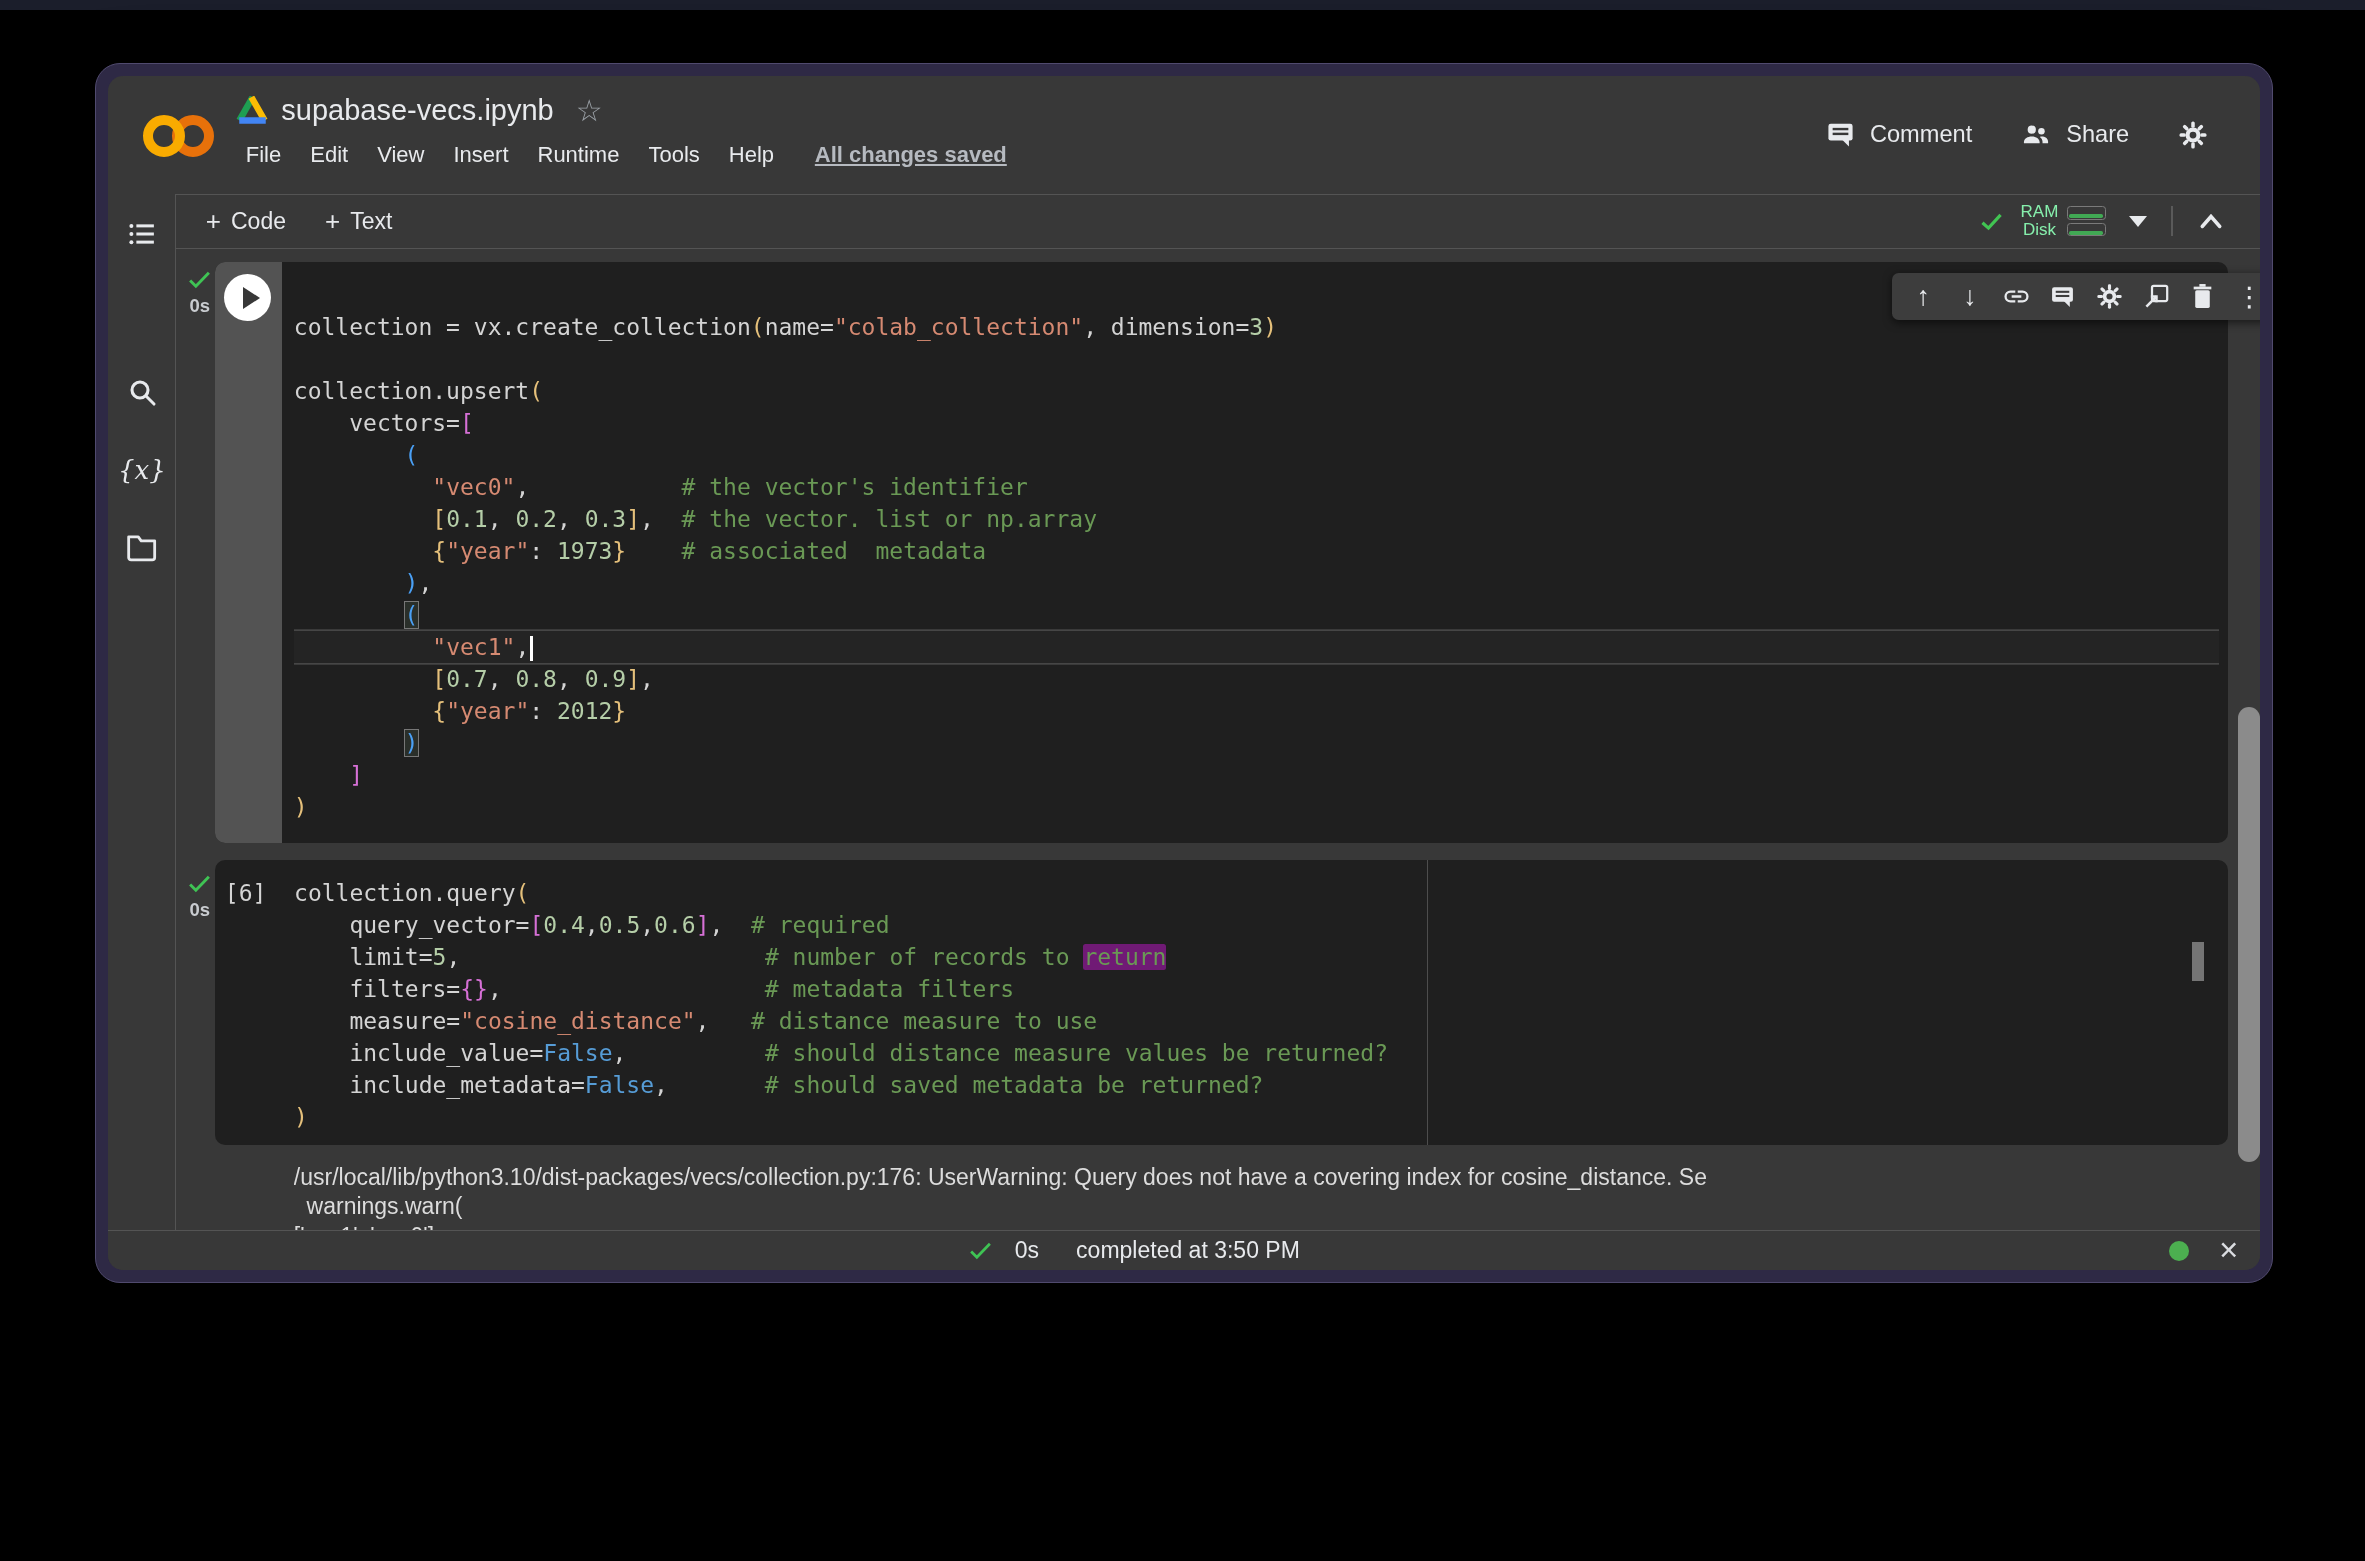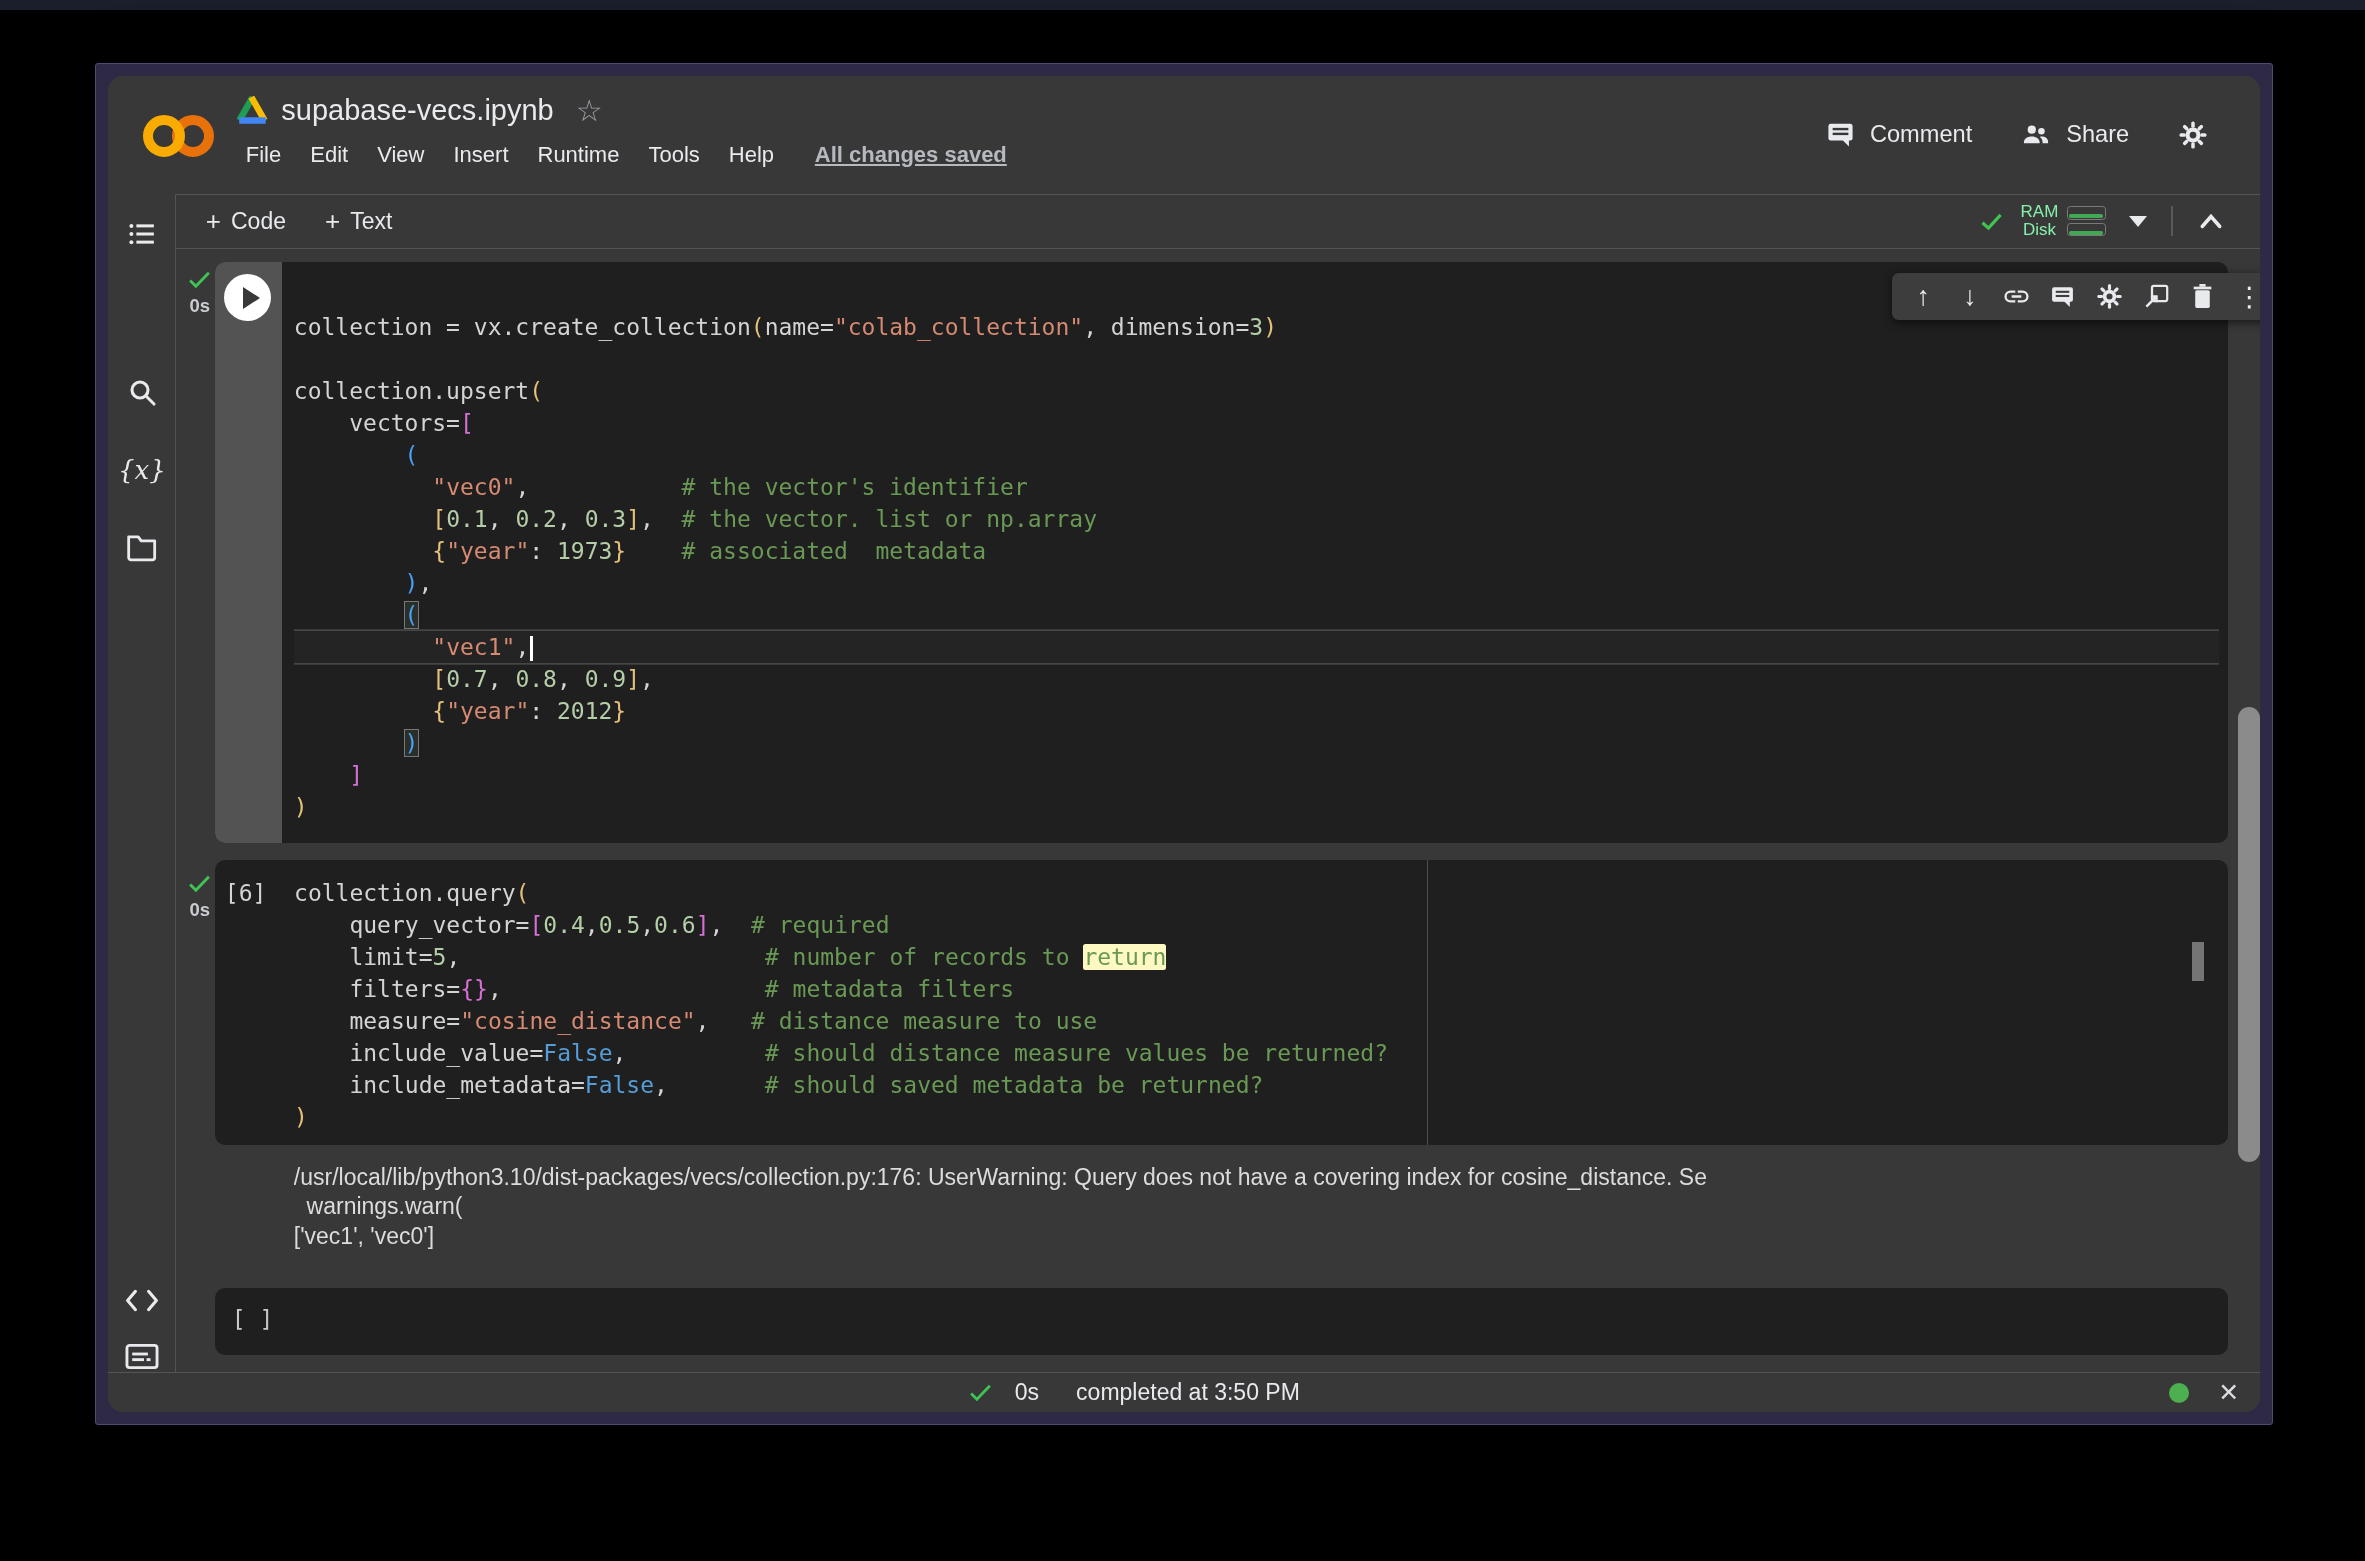--- a/index.html
+++ b/index.html
@@ -1,22 +1,22 @@
 <!DOCTYPE html>
 <html style="font-size:13.5px"><head>
 <meta charset="utf-8">
 <style>
   * { margin:0; padding:0; box-sizing:border-box; }
   html,body { width:2366px; height:1561px; background:#000; overflow:hidden;
               font-family:"Liberation Sans", sans-serif; }
   .top-strip { position:absolute; left:0; top:0; width:2366px; height:10px; background:#1b1e2b; }
 
   
-  .win { position:absolute; left:95px; top:63px; width:2178px; height:1362px;
-         background:#2e2945; border:1.7px solid #504a6e; border-radius:3px;
+  .win { position:absolute; left:95px; top:63px; width:2178px; height:1220px;
+         background:#2e2945; border:1.7px solid #504a6e; border-radius:25px;
          box-shadow:0 21px 67px rgba(0,0,0,.85); }
   .app { position:absolute; left:11.8px; top:11.8px; right:11.8px; bottom:11.8px;
          background:#383838; border-radius:15px; overflow:hidden; }
 
   
   .header { position:absolute; left:0; top:0; right:0; height:118px; }
   .logo { position:absolute; left:35px; top:37px; width:81px; height:49px; }
   .ring { position:absolute; top:2.5px; width:42px; height:42px; border-radius:50%; }
   .ring.l { left:0;  border:10px solid #f9ab00; z-index:2; }
   .ring.r { left:29px; border:10px solid #e8710a; z-index:1; }
@@ -71,21 +71,21 @@
                font-family:"DejaVu Sans Mono", monospace; font-size:23px; }
   .tk-d { color:#d4d4d4; } .tk-g { color:#d4d4d4; }
   .tk-s { color:#d68a72; }
   .tk-n { color:#b5cea8; }
   .tk-c { color:#6a9955; }
   .tk-k { color:#569cd6; }
   .tk-b1 { color:#e5c07b; }
   .tk-b2 { color:#d670d6; }
   .tk-b3 { color:#4aa0f5; }
   .tk-box3 { color:#4aa0f5; outline:1.7px solid #777; background:rgba(110,150,110,.14); }
-  .tk-ch { color:#6a9955; background:#fef9c3; border-radius:2.5px; }
+  .tk-ch { color:#6a9955; background:#701a75; border-radius:2.5px; }
   .caret { display:inline-block; width:2.5px; height:25px; background:#fff; vertical-align:middle; margin-left:0.8px; }
   .cur-line { background:#242424; box-shadow:0 -1.7px 0 #464646, 0 1.7px 0 #464646; }
 
   .cell-toolbar { position:absolute; left:1677px; top:11px; width:389px; height:47px; background:#3d3d3d;
                   border-radius:6.7px; box-shadow:0 2.5px 8.4px rgba(0,0,0,.55);
                   display:flex; align-items:center; justify-content:space-evenly; z-index:5; }
   .ct-icon { display:flex; align-items:center; justify-content:center; width:30px; height:30px; }
   .uarrow { color:#e8eaed; font-size:27px; }
 
   .cell2 { top:611px; height:285px; }

